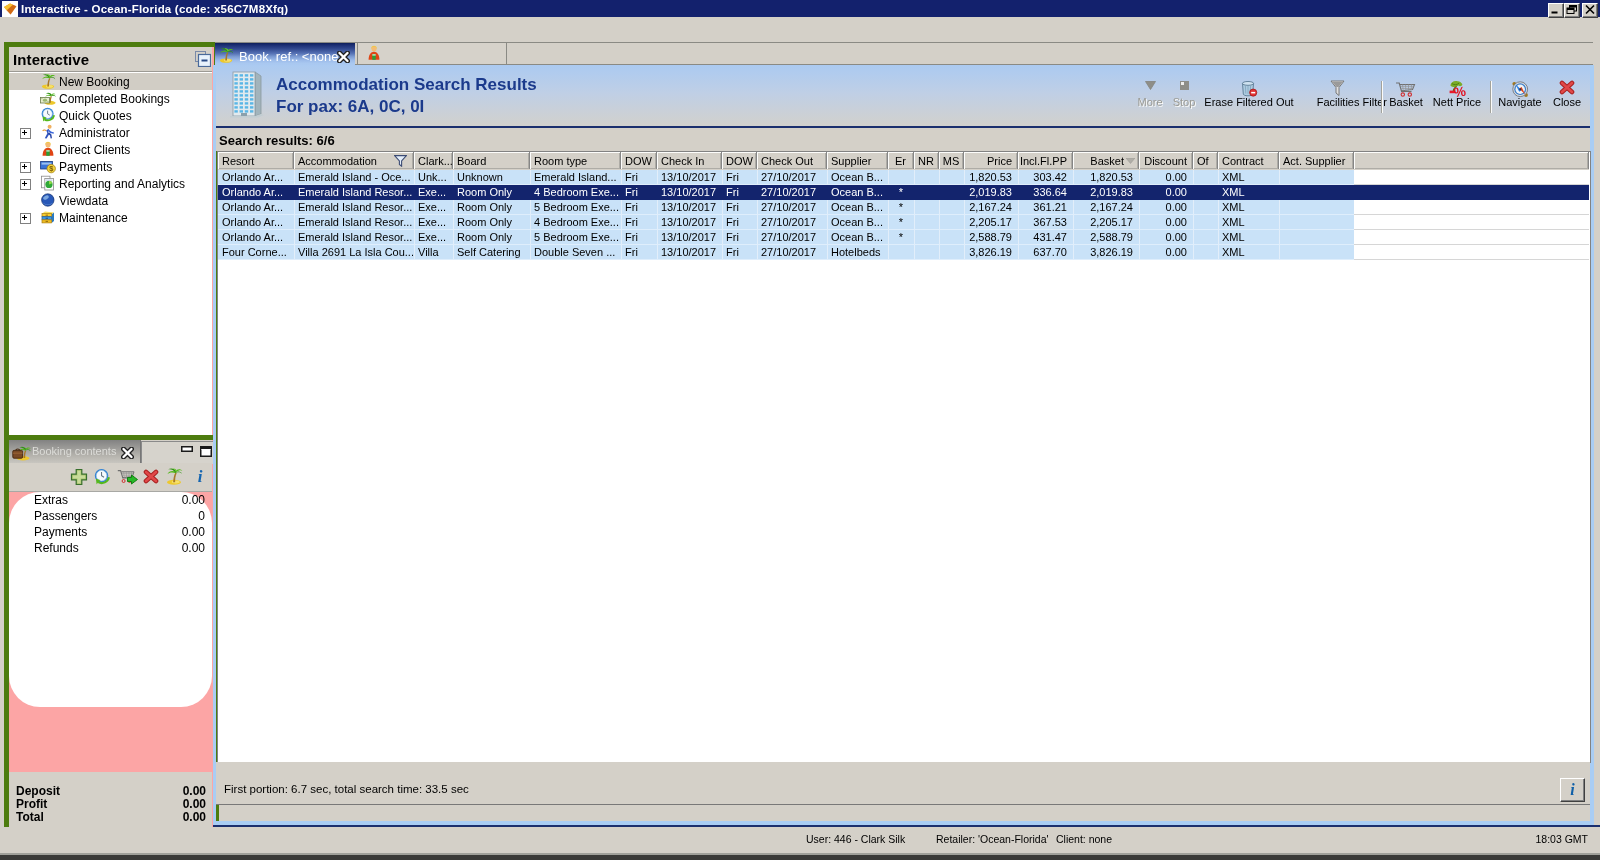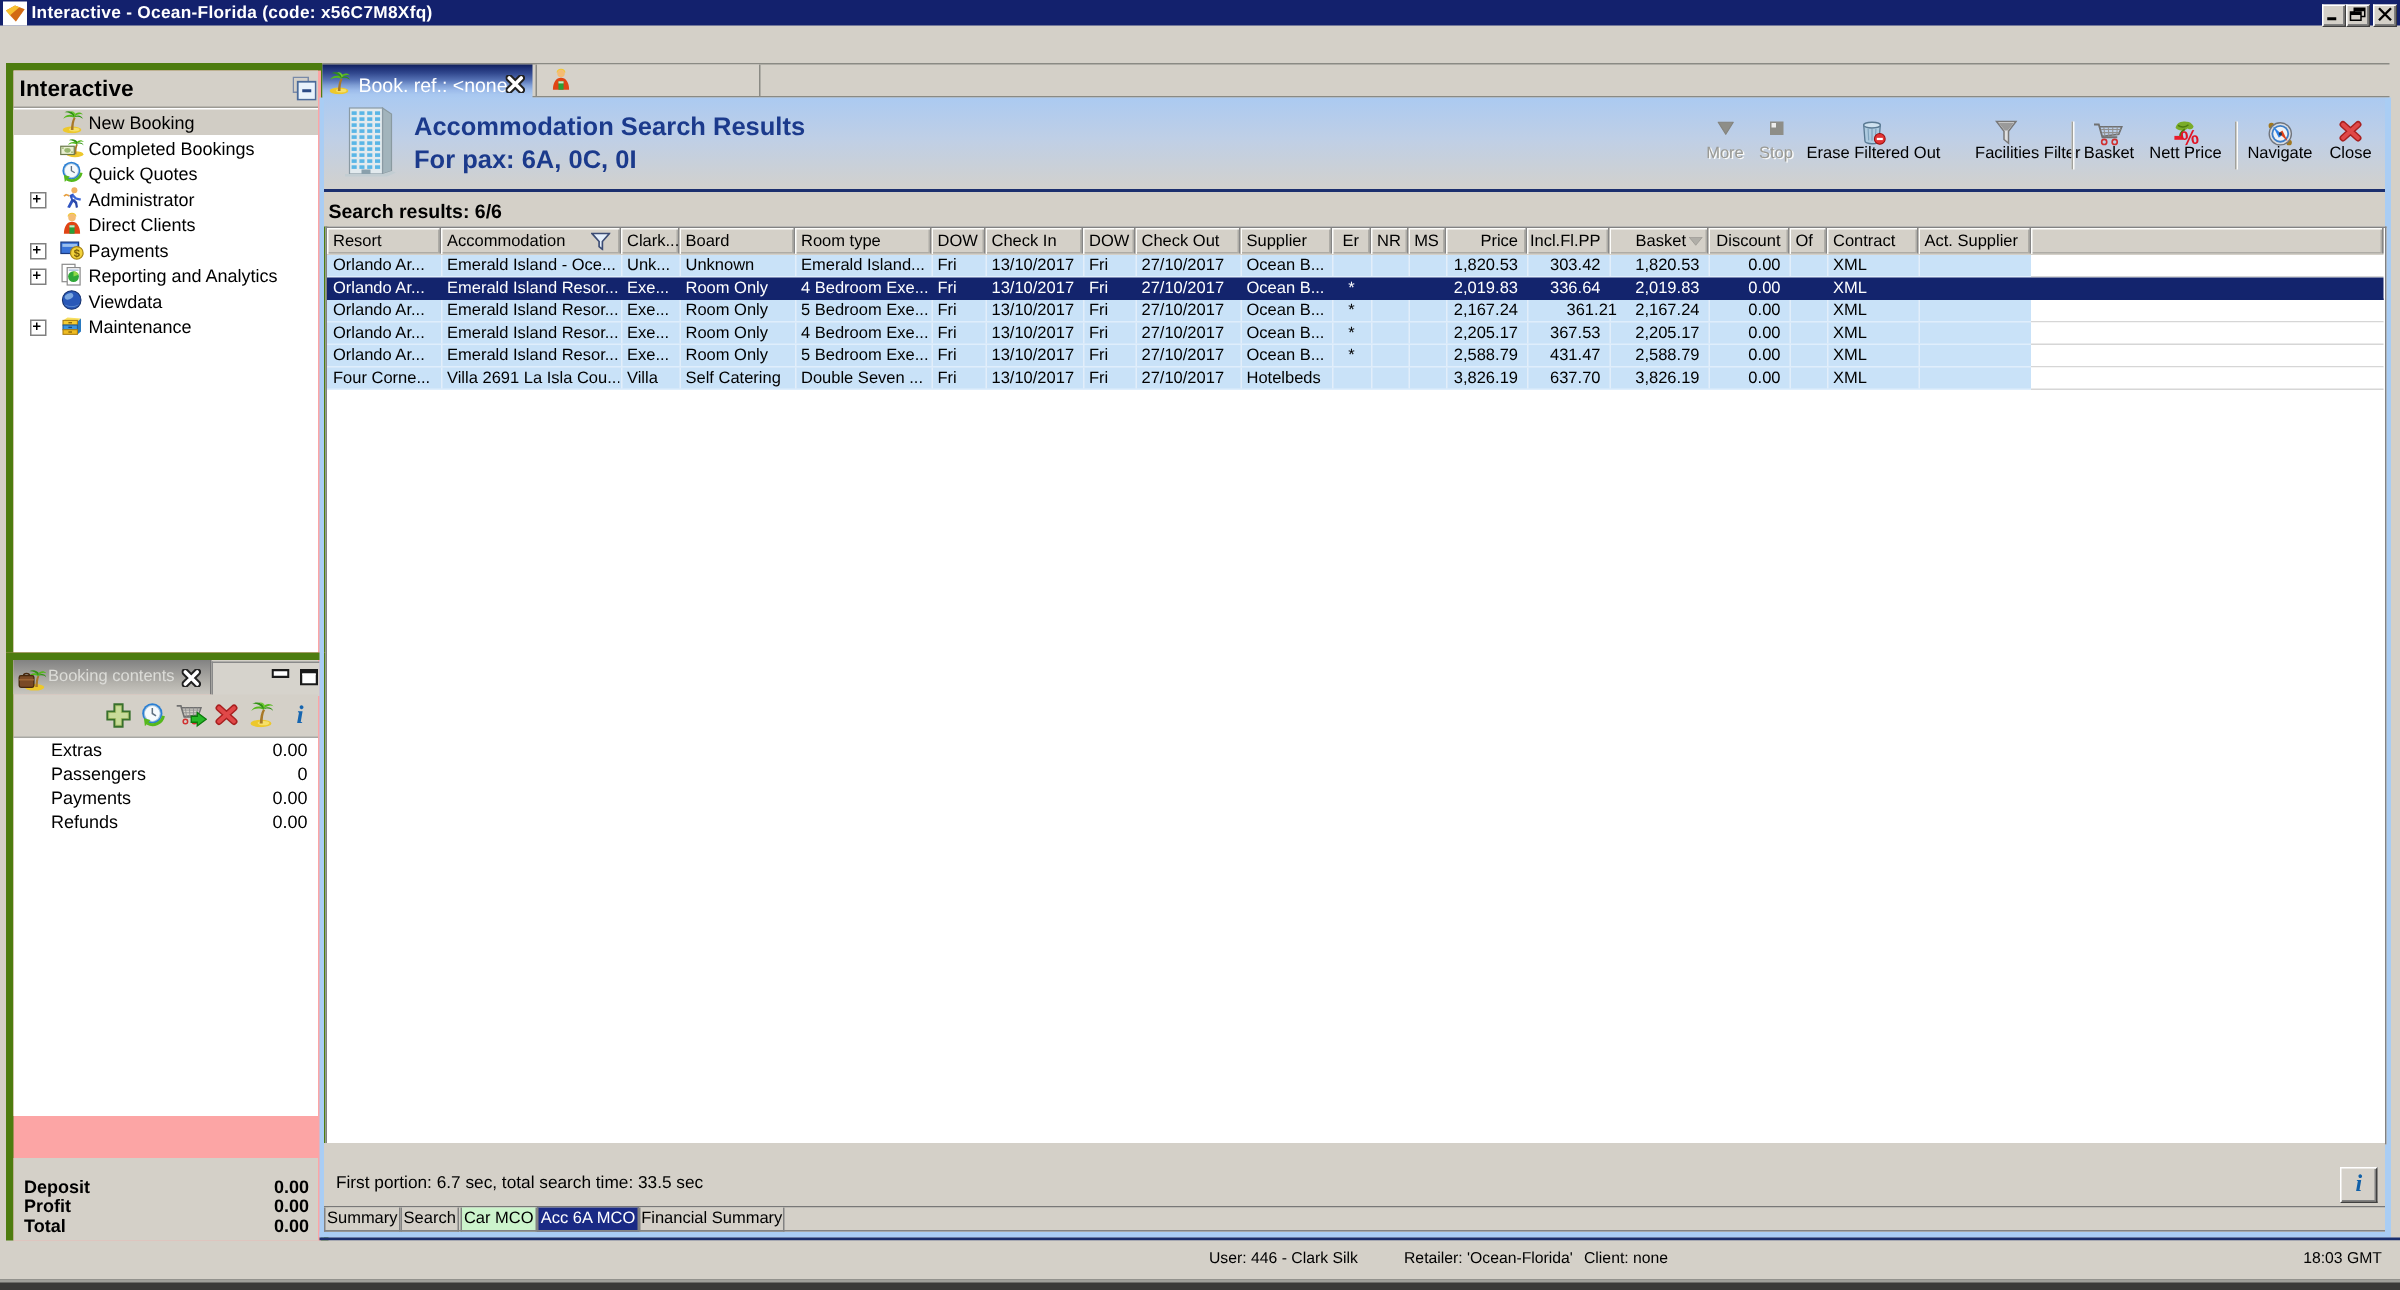--- a/index.html
+++ b/index.html
@@ -29,21 +29,21 @@
 .plus{position:absolute;left:11px;top:4px;width:9px;height:9px;background:#fff;border:1px solid #808080;}
 .plus:before{content:"";position:absolute;left:1px;top:3px;width:5px;height:1px;background:#000;}
 .plus:after{content:"";position:absolute;left:3px;top:1px;width:1px;height:5px;background:#000;}
 
 #bookpanel{left:4px;top:435px;width:205px;height:390px;}
 #booktabs{left:0;top:0;width:203px;height:23px;background:#d4d0c8;}
 #booktab1{left:0;top:0;width:131px;height:23px;background:linear-gradient(to bottom,#828282,#b6b4ae 70%,#c8c6c0);border-right:1px solid #777;}
 #booktab1 .txt{position:absolute;left:23px;top:5px;font-size:11px;color:#dcdcd8;}
 #booktabrest{left:132px;top:1px;width:71px;height:22px;background:#d6d3cc;border:1px solid #8a8a8a;border-bottom:none;border-right:none;}
 #booktools{left:0;top:23px;width:203px;height:28px;background:#d4d0c8;border-bottom:1px solid #a8a8a4;}
-#bookbody{left:0;top:52px;width:203px;height:252px;background:#fff;}
+#bookbody{left:0;top:52px;width:203px;height:215px;background:#fff;border-radius:31px;}
 .brow{position:absolute;left:0;width:203px;height:16px;font-size:12px;color:#000;}
 .brow .l{position:absolute;left:25px;top:1px;}
 .brow .r{position:absolute;right:7px;top:1px;}
 #booktotals{left:0;top:332px;width:203px;height:55px;background:#d4d0c8;font-weight:bold;font-size:12px;}
 .trw{position:absolute;left:0;width:203px;height:13px;}
 .trw .l{position:absolute;left:7px;top:0;}
 .trw .r{position:absolute;right:6px;top:0;}
 
 #maintabs{left:215px;top:42px;width:1378px;height:23px;background:#d4d0c8;border-top:1px solid #8a8a84;border-bottom:1px solid #8a8a84;box-sizing:border-box;}
 #mtab1{left:0;top:0;width:140px;height:23px;background:linear-gradient(to bottom,#0f1f5a 0%,#1d3076 10%,#31488e 25%,#5571b4 45%,#7e9dd4 60%,#9cbbea 75%,#a9c8f0 88%,#abc9f1 100%);}
@@ -632,21 +632,21 @@
 <span class="gc" style="left:200px;width:34px;">Exe...</span>
 <span class="gc" style="left:239px;width:72px;">Room Only</span>
 <span class="gc" style="left:316px;width:86px;">5 Bedroom Exe...</span>
 <span class="gc" style="left:407px;width:31px;">Fri</span>
 <span class="gc" style="left:443px;width:60px;">13/10/2017</span>
 <span class="gc" style="left:508px;width:30px;">Fri</span>
 <span class="gc" style="left:543px;width:65px;">27/10/2017</span>
 <span class="gc" style="left:613px;width:56px;">Ocean B...</span>
 <span class="gc" style="left:670px;width:26px;text-align:center;">*</span>
 <span class="gc r" style="left:746px;width:48px;">2,167.24</span>
-<span class="gc r" style="left:800px;width:49px;margin-left:11px;">361.21</span>
+<span class="gc r" style="left:800px;width:49px;">361.21</span>
 <span class="gc r" style="left:855px;width:60px;">2,167.24</span>
 <span class="gc r" style="left:921px;width:48px;">0.00</span>
 <span class="gc" style="left:1004px;width:56px;">XML</span>
 </div>
 <div class="grow" style="top:63px;">
         <div class="bluepart"></div>
         <div class="whitepart"></div>
 <span class="gc" style="left:4px;width:71px;">Orlando Ar...</span>
 <span class="gc" style="left:80px;width:115px;">Emerald Island Resor...</span>
 <span class="gc" style="left:200px;width:34px;">Exe...</span>
@@ -704,28 +704,20 @@
 <span class="gc" style="left:1004px;width:56px;">XML</span>
 </div>
 </div>
 
   <div class="abs" id="firstportion">
       <span class="t">First portion: 6.7 sec, total search time: 33.5 sec</span>
     </div>
   <div class="abs" id="infobtn">
       <div class="i">i</div>
     </div>
-  <div class="abs" id="subtabs">
-    <div class="stab" style="left:0px;width:51px;"><span class="t">Summary</span></div>
-    <div class="stab" style="left:51px;width:39px;"><span class="t">Search</span></div>
-    <div class="stab" style="left:91px;width:51px;background:#ccf4cc;"><span class="t">Car MCO</span></div>
-    <div class="stab" style="left:142px;width:68px;background:#1a2a85;color:#fff;"><span class="t">Acc 6A MCO</span></div>
-    <div class="stab" style="left:210px;width:97px;"><span class="t">Financial Summary</span></div>
-    <div id="stabline"></div>
-  </div>
   <div class="abs" id="navyline"></div>
   <div class="abs" id="statusbar">
     <span class="abs" style="left:806px;top:6px;white-space:nowrap;">User: 446 - Clark Silk</span>
       <span class="abs" style="left:936px;top:6px;white-space:nowrap;">Retailer: 'Ocean-Florida'</span>
       <span class="abs" style="left:1044px;top:6px;white-space:nowrap;margin-left:12px;">Client: none</span>
     <span class="abs" style="right:12px;top:6px;">18:03 GMT</span>
   </div>
   <div class="abs" id="bottomstrip"></div>
 </div>
 

